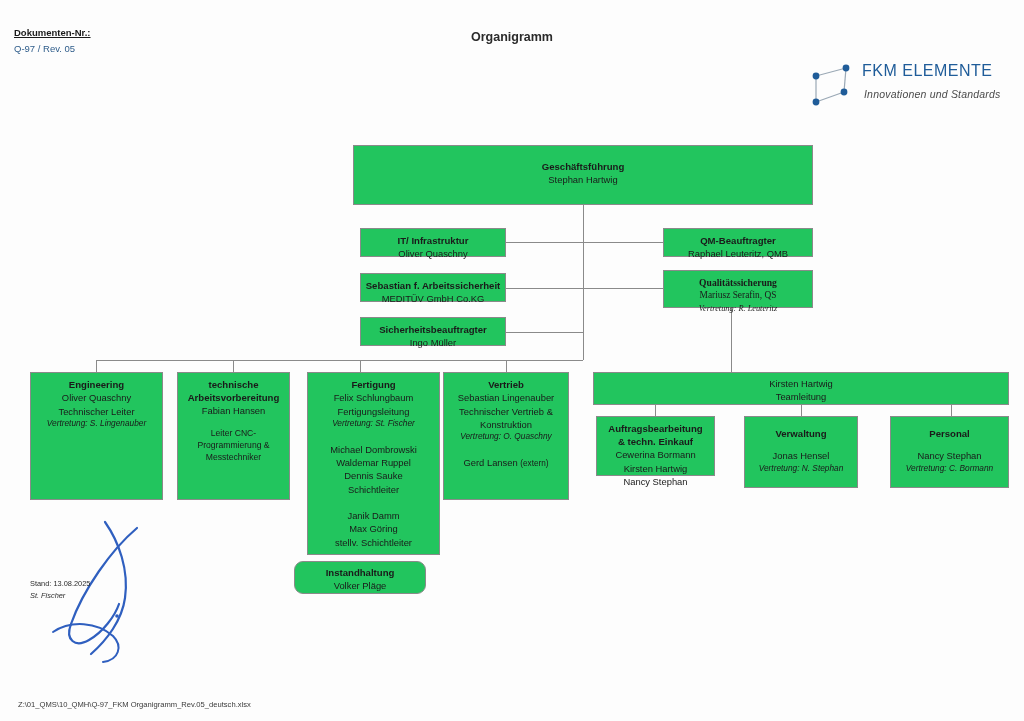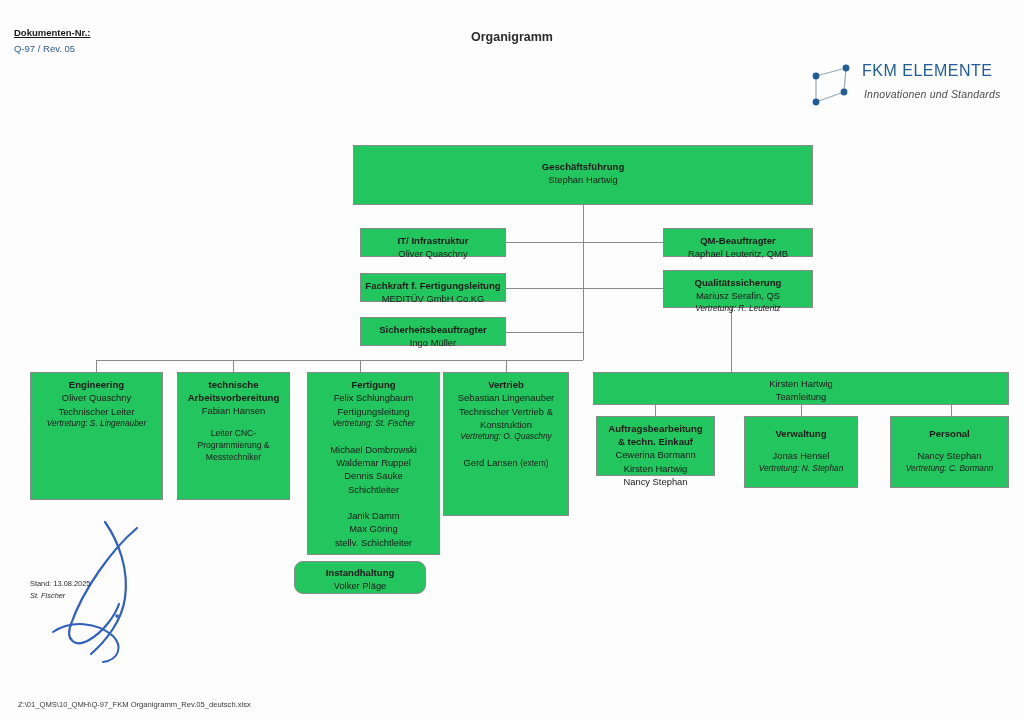--- a/index.html
+++ b/index.html
@@ -101,25 +101,25 @@
     <div class="hd">IT/ Infrastruktur</div>
     <div class="ln2">Oliver Quaschny</div>
   </div>
 
   <div class="box" style="left:663px;top:228px;width:150px;height:29px;">
     <div class="hd">QM-Beauftragter</div>
     <div class="ln2">Raphael Leuteritz, QMB</div>
   </div>
 
   <div class="box" style="left:360px;top:273px;width:146px;height:29px;">
-    <div class="hd">Fachkraft f. Fertigungsleitung</div>
+    <div class="hd">Sebastian f. Arbeitssicherheit</div>
     <div class="ln2">MEDITÜV GmbH Co.KG</div>
   </div>
 
-  <div class="box" style="left:663px;top:270px;width:150px;height:38px;">
+  <div class="box" style="left:663px;top:270px;width:150px;height:38px;font-family:Liberation Serif, serif;">
     <div class="hd">Qualitätssicherung</div>
     <div class="ln2">Mariusz Serafin, QS</div>
     <div class="it">Vertretung: R. Leuteritz</div>
   </div>
 
   <div class="box" style="left:360px;top:317px;width:146px;height:29px;">
     <div class="hd">Sicherheitsbeauftragter</div>
     <div class="ln2">Ingo Müller</div>
   </div>
 
@@ -154,21 +154,21 @@
     <div class="ln2">Janik Damm</div>
     <div class="ln2">Max Göring</div>
     <div class="ln2">stellv. Schichtleiter</div>
   </div>
 
   <div class="box" style="left:294px;top:561px;width:132px;height:33px;padding-top:4px;border-radius:9px;">
     <div class="hd">Instandhaltung</div>
     <div class="ln2">Volker Pläge</div>
   </div>
 
-  <div class="box" style="left:443px;top:372px;width:126px;height:144px;">
+  <div class="box" style="left:443px;top:372px;width:126px;height:128px;">
     <div class="hd">Vertrieb</div>
     <div class="ln2">Sebastian Lingenauber</div>
     <div class="ln2">Technischer Vertrieb &amp;</div>
     <div class="ln2">Konstruktion</div>
     <div class="it">Vertretung: O. Quaschny</div>
     <div class="gap"></div>
     <div class="ln2"><span>Gerd Lansen</span> <span class="ext">(extern)</span></div>
   </div>
 
   <div class="box" style="left:593px;top:372px;width:416px;height:33px;padding-top:4px;">

